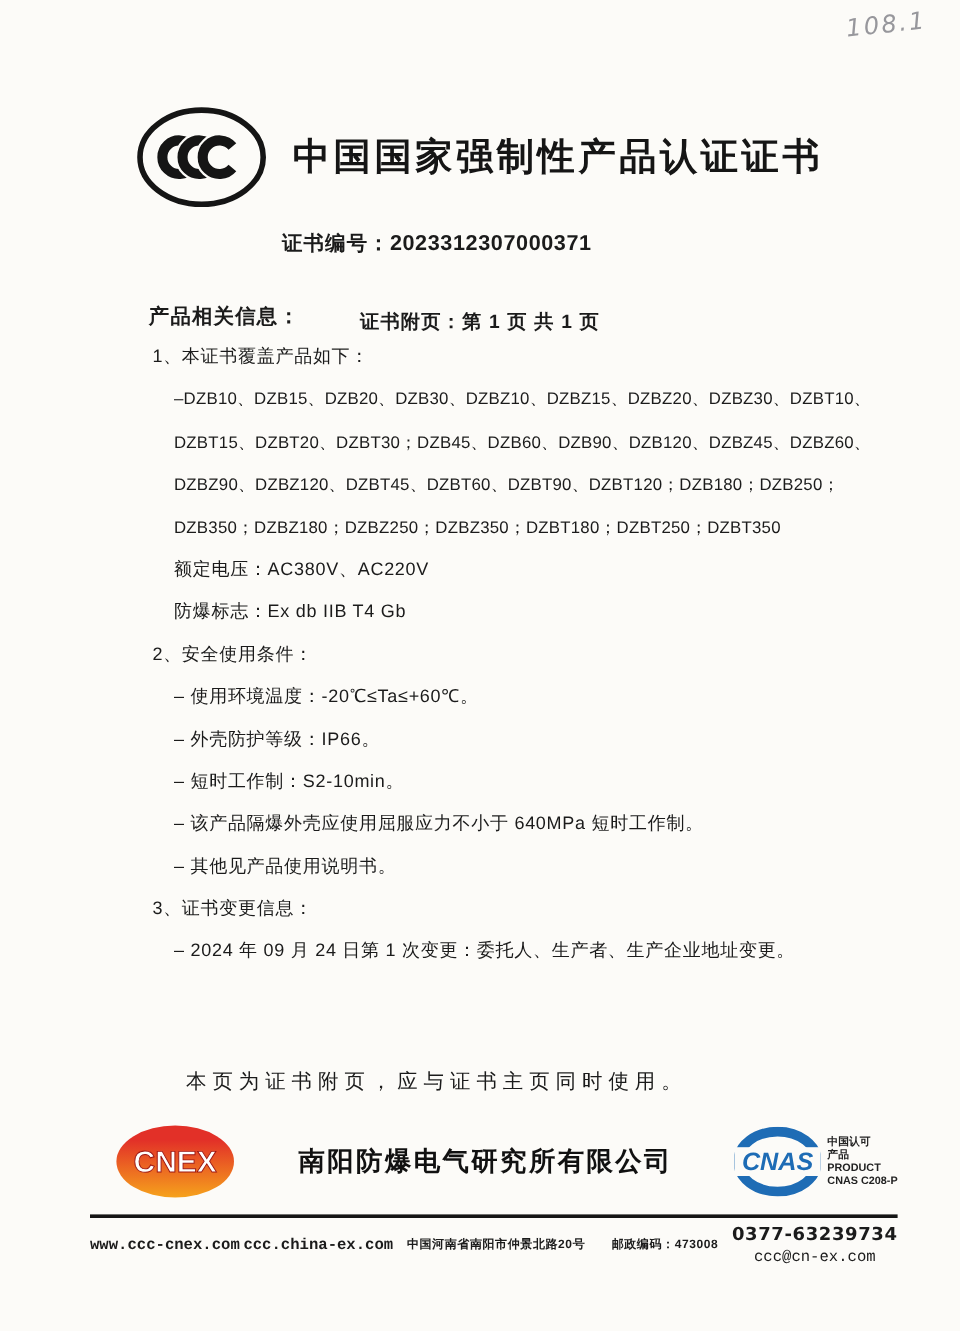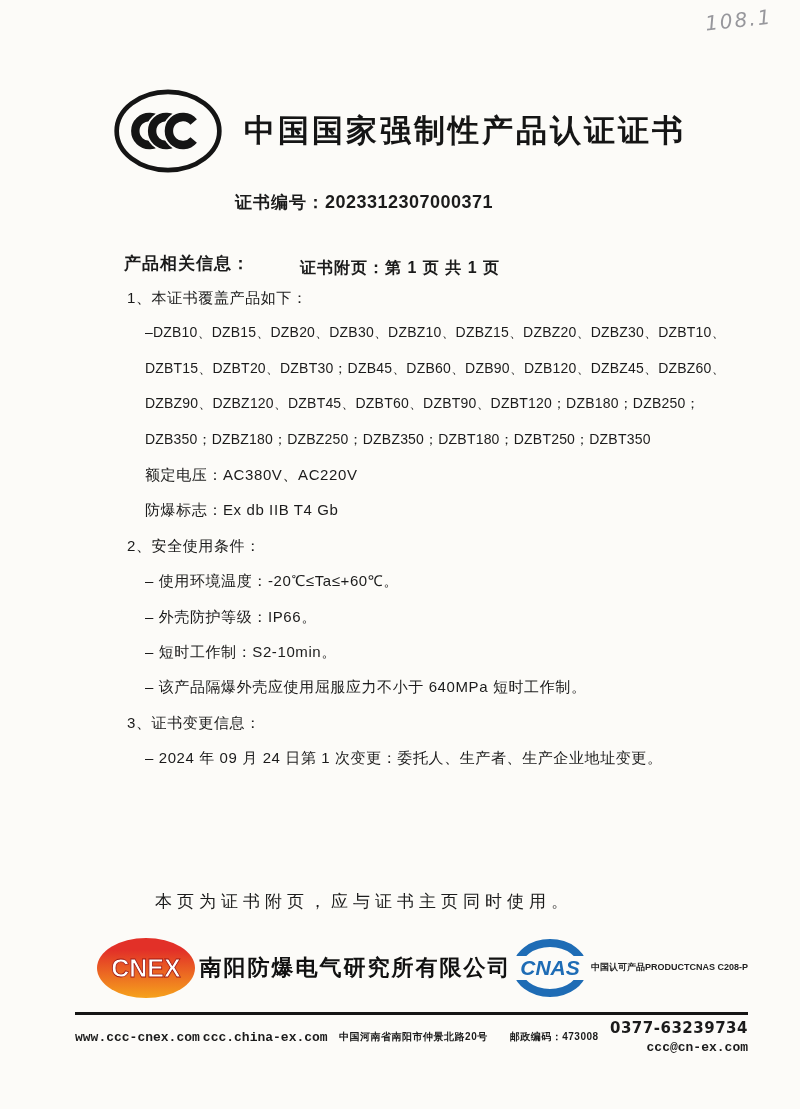--- a/index.html
+++ b/index.html
@@ -67,44 +67,44 @@
   
   .org-row{
     position:absolute;top:936px;left:95px;right:52px;
     display:flex;align-items:center;justify-content:space-between;
   }
   .company{
     font-size:22px;font-weight:bold;letter-spacing:2px;white-space:nowrap;
     color:#111;
   }
   .cnas-block{display:flex;align-items:center;gap:5px;}
-  .cnas-captions{display:flex;flex-direction:row;line-height:1.25;}
+  .cnas-captions{display:flex;flex-direction:column;line-height:1.25;}
   .cnas-cap{font-size:9px;font-weight:bold;color:#222;white-space:nowrap;}
   
   .divider{
     position:absolute;top:1012px;left:75px;right:52px;height:3px;
     background:#151515;
   }
   
   .footer{
     position:absolute;top:1019px;left:75px;right:52px;
     display:flex;align-items:center;justify-content:space-between;
   }
   .f-left{display:flex;flex-direction:row;gap:3px;}
   .f-url{
     font-family:"Liberation Mono", monospace;
     font-size:13px;font-weight:bold;letter-spacing:0;
   }
   .f-center{
     font-size:10px;font-weight:bold;letter-spacing:0.5px;white-space:nowrap;
     display:flex;gap:22px;
   }
-  .f-right{display:flex;flex-direction:column;gap:3px;align-items:flex-end;}
+  .f-right{display:flex;flex-direction:column;gap:3px;align-items:center;}
   .f-phone{font-size:15px;font-weight:bold;letter-spacing:0.5px;font-family:"DejaVu Sans", sans-serif;}
-  .f-email{font-family:"Liberation Mono", monospace;font-size:13px;font-weight:bold;}
+  .f-email{font-family:"Liberation Mono", monospace;font-size:13px;font-weight:normal;}
 </style>
 </head>
 <body>
 
 <div class="page">
 
   <div class="handwritten">108.1</div>
 
   <div class="header">
     <svg class="ccc-logo" width="112" height="86" viewBox="0 0 120 92">
@@ -136,20 +136,21 @@
     <div class="line lv2 models">DZBT15、DZBT20、DZBT30；DZB45、DZB60、DZB90、DZB120、DZBZ45、DZBZ60、</div>
     <div class="line lv2 models">DZBZ90、DZBZ120、DZBT45、DZBT60、DZBT90、DZBT120；DZB180；DZB250；</div>
     <div class="line lv2 models">DZB350；DZBZ180；DZBZ250；DZBZ350；DZBT180；DZBT250；DZBT350</div>
     <div class="line lv2">额定电压：AC380V、AC220V</div>
     <div class="line lv2">防爆标志：Ex db IIB T4 Gb</div>
     <div class="line lv1">2、安全使用条件：</div>
     <div class="line lv2">– 使用环境温度：-20℃≤Ta≤+60℃。</div>
     <div class="line lv2">– 外壳防护等级：IP66。</div>
     <div class="line lv2">– 短时工作制：S2-10min。</div>
     <div class="line lv2">– 该产品隔爆外壳应使用屈服应力不小于 640MPa 短时工作制。</div>
+    <div class="line lv2">– 其他见产品使用说明书。</div>
     <div class="line lv1">3、证书变更信息：</div>
     <div class="line lv2">– 2024 年 09 月 24 日第 1 次变更：委托人、生产者、生产企业地址变更。</div>
   </div>
 
   <div class="closing">本页为证书附页，应与证书主页同时使用。</div>
 
   <div class="org-row">
     <svg width="102" height="64" viewBox="0 0 102 64">
       <defs>
         <linearGradient id="cnexg" x1="0" y1="0" x2="0" y2="1">

